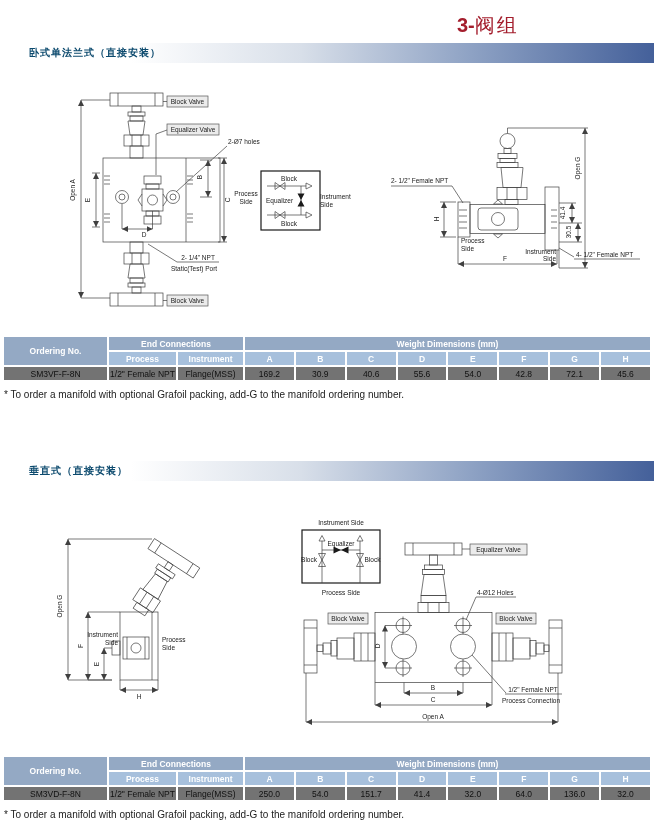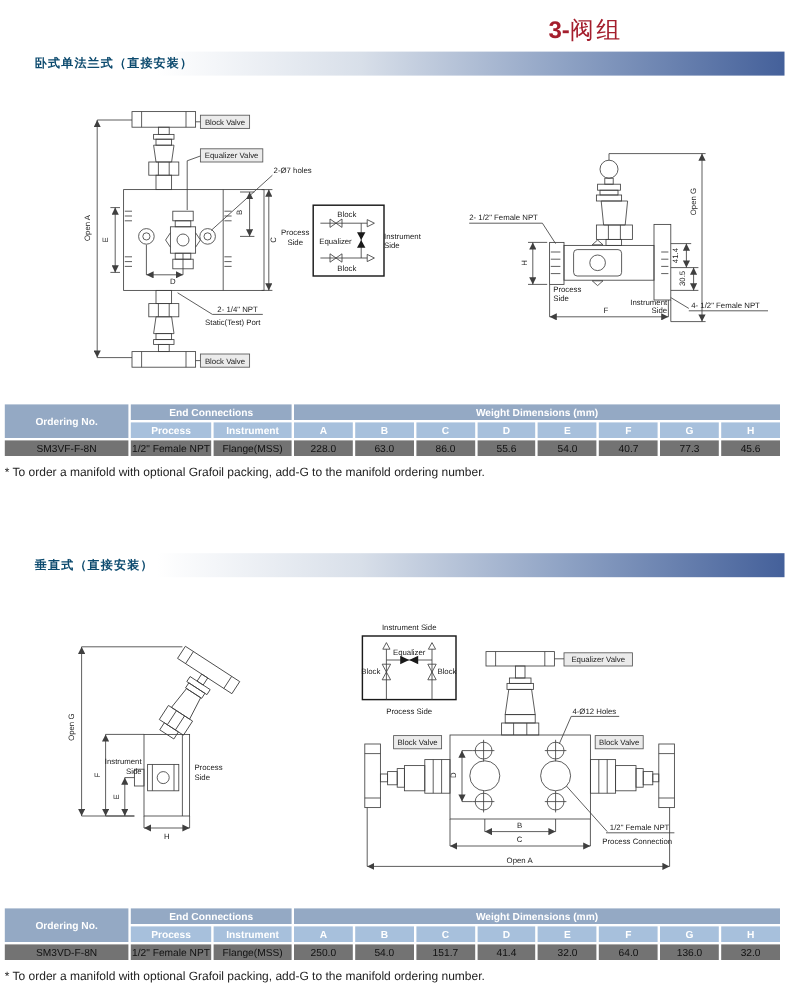--- a/index.html
+++ b/index.html
@@ -258,27 +258,27 @@
         <th class="h2">D</th>
         <th class="h2">E</th>
         <th class="h2">F</th>
         <th class="h2">G</th>
         <th class="h2">H</th>
       </tr>
       <tr>
         <td>SM3VF-F-8N</td>
         <td>1/2" Female NPT</td>
         <td>Flange(MSS)</td>
-        <td>228.0</td>
-        <td>63.0</td>
-        <td>86.0</td>
+        <td>169.2</td>
+        <td>30.9</td>
+        <td>40.6</td>
         <td>55.6</td>
         <td>54.0</td>
-        <td>40.7</td>
-        <td>77.3</td>
+        <td>42.8</td>
+        <td>72.1</td>
         <td>45.6</td>
       </tr>
     </tbody>
       </table>
   </div>
   <div class="footnote fn1">* To order a manifold with optional Grafoil packing, add-G to the manifold ordering number.</div>
 
   <div class="band band2"></div>
   <div class="heading heading2">垂直式（直接安装）</div>
 

